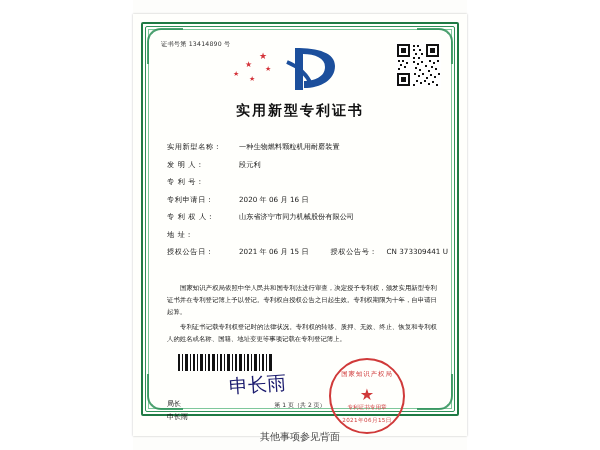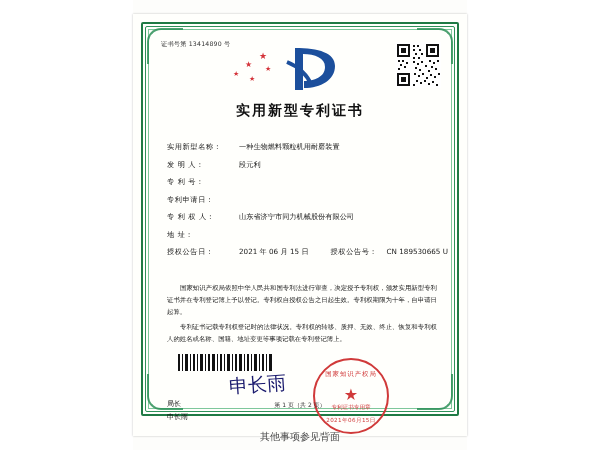--- a/index.html
+++ b/index.html
@@ -182,21 +182,21 @@
     left: 96px;
     top: 358px;
     font-size: 19px;
     color: #1b1b6e;
     font-family: "DejaVu Serif", serif;
     transform: rotate(-4deg);
   }
   
   .seal {
     position: absolute;
-    left: 180px;
+    left: 196px;
     top: 344px;
     width: 76px;
     height: 76px;
   }
   .seal-ring {
     position: absolute;
     inset: 0;
     border: 2px solid #d03a3a;
     border-radius: 50%;
   }
@@ -360,33 +360,34 @@
       </div>
       <div class="field-row">
         <span class="field-label wide">发 明 人：</span>
         <span class="field-value">段元利</span>
       </div>
       <div class="field-row">
         <span class="field-label wide">专 利 号：</span>
       </div>
       <div class="field-row">
         <span class="field-label wide">专利申请日：</span>
+        <span class="field-value">2020 年 06 月 16 日</span>
       </div>
       <div class="field-row">
         <span class="field-label wide">专 利 权 人：</span>
         <span class="field-value">山东省济宁市同力机械股份有限公司</span>
       </div>
       <div class="field-row">
         <span class="field-label wide">地 址：</span>
       </div>
       <div class="field-row dual">
         <span class="field-label wide">授权公告日：</span>
         <span class="field-value">2021 年 06 月 15 日</span>
         <span class="field-label2">授权公告号：</span>
-        <span class="field-value">CN 189530665 U</span>
+        <span class="field-value">CN 373309441 U</span>
       </div>
     </div>
 
     <div class="paragraph">
       <p>国家知识产权局依照中华人民共和国专利法进行审查，决定授予专利权，颁发实用新型专利证书并在专利登记簿上予以登记。专利权自授权公告之日起生效。专利权期限为十年，自申请日起算。</p>
       <p>专利证书记载专利权登记时的法律状况。专利权的转移、质押、无效、终止、恢复和专利权人的姓名或名称、国籍、地址变更等事项记载在专利登记簿上。</p>
     </div>
 
     <div class="barcode">
       <svg width="96" height="17" viewBox="0 0 96 17" shape-rendering="crispEdges">

